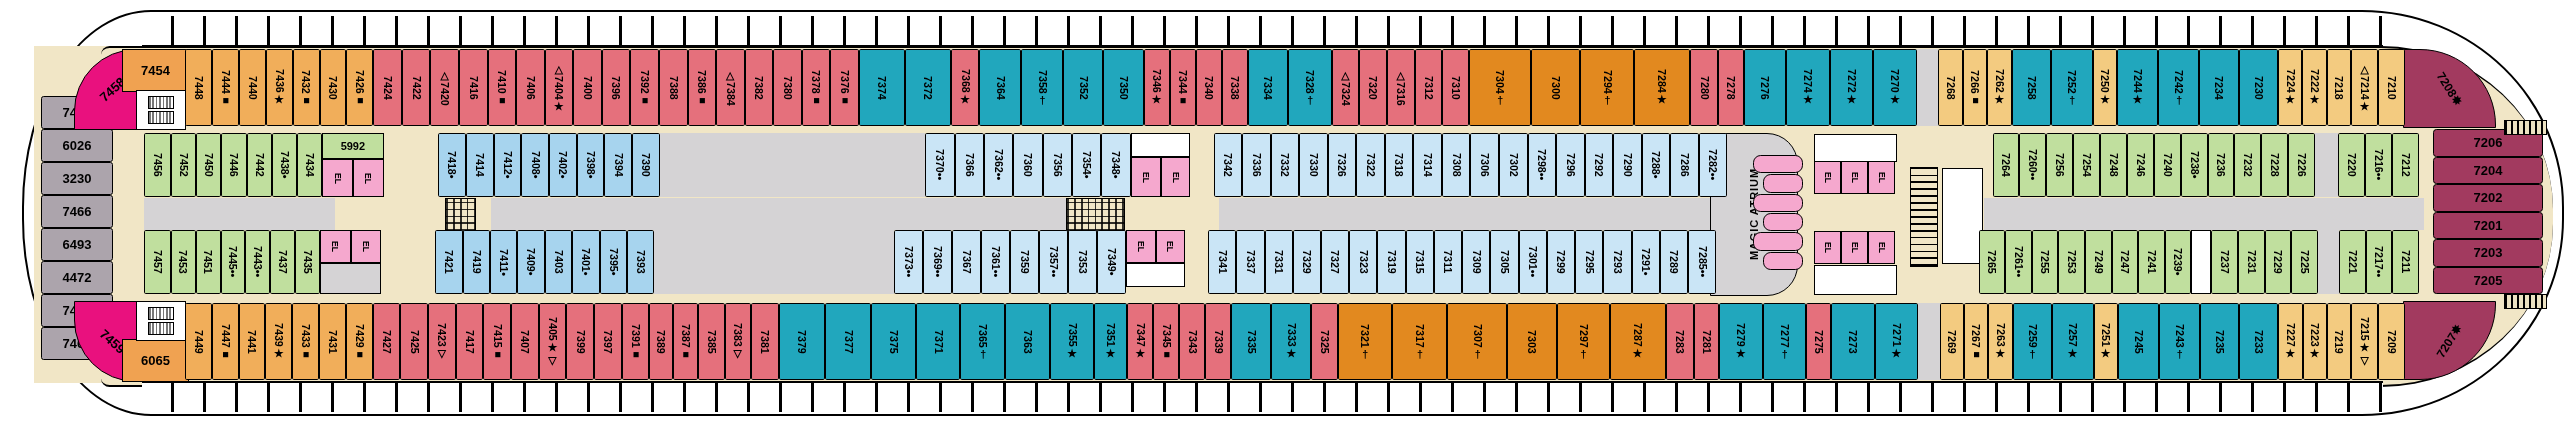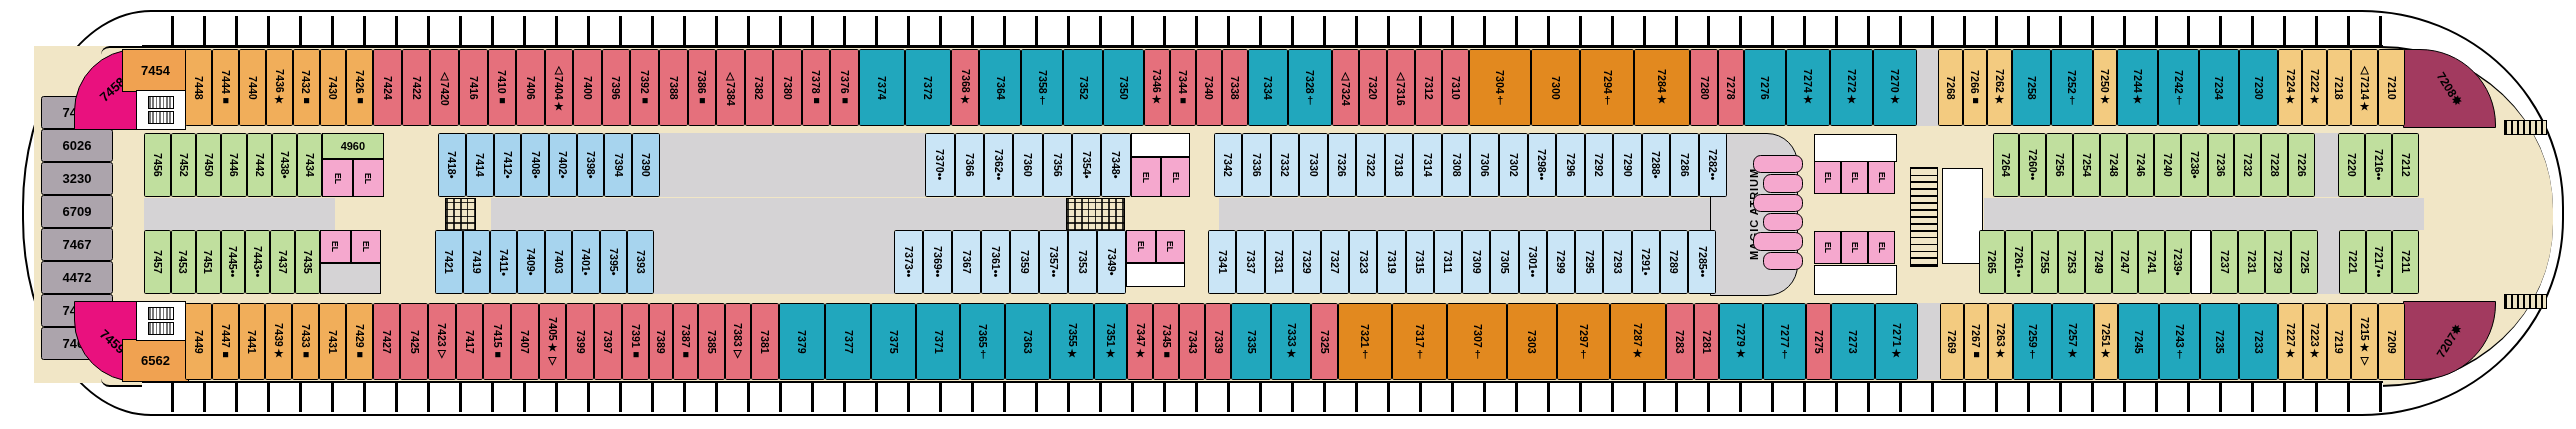--- a/index.html
+++ b/index.html
@@ -81,37 +81,37 @@
   <div class="hull"></div>
   <div class="sterncap"></div>
   <div class="deck"></div>
   <div class="ticks top"></div>
   <div class="ticks bot"></div>
 
   <div class="graystack">
       <div class="gcell">7460</div>
       <div class="gcell">6026</div>
       <div class="gcell">3230</div>
-      <div class="gcell">6709</div>
-      <div class="gcell">7467</div>
+      <div class="gcell">7466</div>
+      <div class="gcell">6493</div>
       <div class="gcell">4472</div>
       <div class="gcell">7463</div>
       <div class="gcell">7461</div>
     </div>
   <div class="wrap tl">
       <span>7458</span>
     </div>
   <div class="wrap bl">
       <span>7459</span>
     </div>
   <div class="hsuite" style="top:49px">
       <span>7454</span>
     </div>
   <div class="hsuite" style="top:339px">
-      <span>6562</span>
+      <span>6065</span>
     </div>
   <div class="liftbox" style="top:90px">
       <div class="lifticon"></div>
       <div class="lifticon"></div>
     </div>
   <div class="liftbox" style="top:301px">
       <div class="lifticon"></div>
       <div class="lifticon"></div>
     </div>
 
@@ -134,20 +134,28 @@
     </div>
   <div class="elrow" style="left:1814px;top:231px">
       <div class="el">EL</div>
       <div class="el">EL</div>
       <div class="el">EL</div>
     </div>
   <div class="wbox" style="left:1814px;top:265px;width:81px;height:27.5px"></div>
   <div class="vstairs" style="left:1910px;top:167px;width:26px;height:98px"></div>
   <div class="wbox" style="left:1942px;top:168px;width:39px;height:94px"></div>
 
+  <div class="bowstack">
+      <div class="mcell">7206</div>
+      <div class="mcell">7204</div>
+      <div class="mcell">7202</div>
+      <div class="mcell">7201</div>
+      <div class="mcell">7203</div>
+      <div class="mcell">7205</div>
+    </div>
   <div class="bwedge t">
       <span>7208✸</span>
     </div>
   <div class="bwedge b">
       <span>7207✸</span>
     </div>
   <div class="gangway" style="top:120px"></div>
   <div class="gangway" style="top:294px"></div>
 <div class="cseg pub" style="left: 144px; width: 191px;"></div>
     <div class="cseg tan" style="left: 335px; width: 110px;"></div>
@@ -230,21 +238,21 @@
     </div>
     <div class="band" style="left: 144px; top: 133px; width: 2275px; height: 64px;">
       <div class="cabin" style="background: rgb(192, 223, 158); flex-grow: 30;">7456</div>
       <div class="cabin" style="background: rgb(192, 223, 158); flex-grow: 28;">7452</div>
       <div class="cabin" style="background: rgb(192, 223, 158); flex-grow: 28;">7450</div>
       <div class="cabin" style="background: rgb(192, 223, 158); flex-grow: 28;">7446</div>
       <div class="cabin" style="background: rgb(192, 223, 158); flex-grow: 28;">7442</div>
       <div class="cabin" style="background: rgb(192, 223, 158); flex-grow: 28;">7438•</div>
       <div class="cabin" style="background: rgb(192, 223, 158); flex-grow: 28;">7434</div>
       <div class="eb" style="flex-grow: 74;">
-        <div class="ebcab">4960</div>
+        <div class="ebcab">5992</div>
         <div class="els">
           <div class="el">EL</div>
           <div class="el">EL</div>
         </div>
       </div>
       <div class="sp sp-tan" style="flex-grow: 66;"></div>
       <div class="cabin" style="background: rgb(167, 212, 238); flex-grow: 31;">7418•</div>
       <div class="cabin" style="background: rgb(167, 212, 238); flex-grow: 31;">7414</div>
       <div class="cabin" style="background: rgb(167, 212, 238); flex-grow: 31;">7412•</div>
       <div class="cabin" style="background: rgb(167, 212, 238); flex-grow: 31;">7408•</div>

